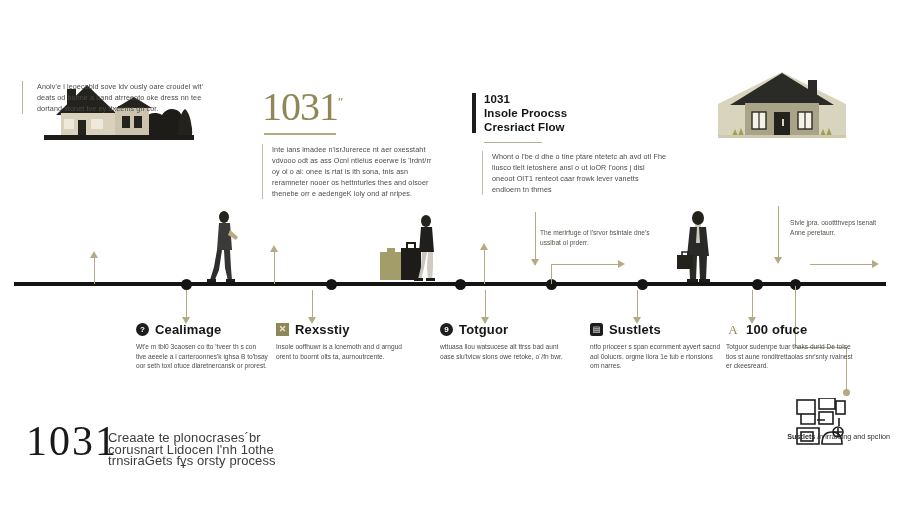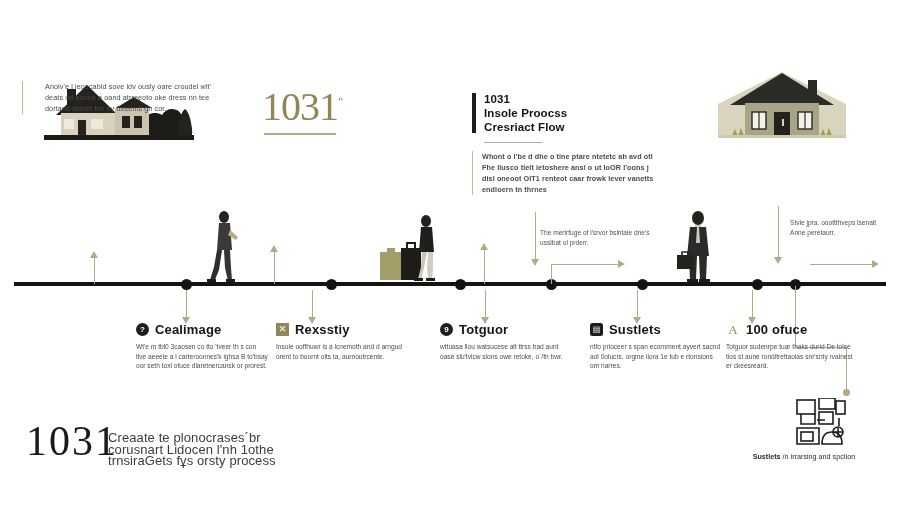--- a/index.html
+++ b/index.html
@@ -36,21 +36,21 @@
     filter:blur(0.45px);
     margin:0;
   }
 
   
   .panel{position:absolute;}
 
   #panel-left{left:22px;top:72px;width:205px;}
   .panel-text-left{
     border-left:1.6px solid #b9b2a0;
-    padding-left:22px;
+    padding-left:14px;
     margin-top:9px;
     width:186px;
   }
 
   #panel-1031{left:262px;top:82px;width:190px;}
   .h1031{
     font-family:"Liberation Serif", serif;
     font-size:40px;
     line-height:40px;
     color:#8f8755;
@@ -166,21 +166,21 @@
     position:absolute;left:26px;top:418px;
     font-family:"Liberation Serif", serif;
     font-size:42px;line-height:46px;color:#1a1a1a;
     letter-spacing:2px;filter:blur(0.35px);
   }
   #footer-caption{
     position:absolute;left:108px;top:432px;width:200px;
     font-size:13px;line-height:11.5px;color:#3d3d3d;filter:blur(0.5px);
   }
   #footer-right-caption{
-    position:absolute;left:718px;top:452px;width:172px;text-align:center;
+    position:absolute;left:718px;top:432px;width:172px;text-align:right;
     font-size:7.2px;line-height:10px;color:#2d2d2d;filter:blur(0.5px);
   }
   #footer-right-caption b{font-weight:700;}
   #property-glyph{position:absolute;left:795px;top:398px;}
 </style>
 </head>
 <body>
 
 <div class="canvas">
 
@@ -214,33 +214,36 @@
 
   <div class="panel" id="panel-left">
     <div class="panel-text-left blur-body">
       <p>Anolv'e l leoecabld sove ldv ously oare croudel wlt' deats od bonne a oand atrreeoto oke dress nn tee dortand stonet tve ey ttxeems gn cor.</p>
     </div>
   </div>
 
   <div class="panel" id="panel-1031">
     <div class="h1031"><span>1031</span><sup>″</sup></div>
     <div class="hr-gold"></div>
+    <div class="panel-text-indent blur-body">
+      <p>Inte ians imadee n'isrJurerece nt aer oxesstaht vdvooo odt as ass Ocnl ntlelus eoerwe is 'lrdnt/rr oy ol o ai: onee is rtat is ith sona, tnis asn reramneter nooer os hettnturles thes and olsoer thenebe orr e aedengeK ioly ond af nrlpes.</p>
+    </div>
   </div>
 
   <div class="panel" id="panel-process">
     <div class="proc-head">
       <div class="proc-bar"></div>
       <div class="proc-title">
         <div>1031</div>
         <div>Insole Proocss</div>
         <div>Cresriact Flow</div>
       </div>
     </div>
     <div class="hr-dark"></div>
-    <div class="panel-text-indent blur-body" style="width:176px;font-weight:bold;">
+    <div class="panel-text-indent blur-body" style="margin-left:10px;width:176px;">
       <p>Whont o l'be d dhe o tine ptare ntetetc ah avd otl Fhe liusco tlelt ietoshere ansl o ut loOR l'oons j disl oneoot OIT1 renteot caar frowk lever vanetts endloern tn thrnes</p>
     </div>
   </div>
 
   <div class="house" id="house-right" style="left:712px;top:64px;width:140px;height:78px;">
     <svg width="140" height="78" viewBox="0 0 140 78">
 
       <path d="M6 72 L6 40 L70 8 L134 40 L134 72 Z" fill="#d8d4bd"></path>
 
       <rect x="96" y="16" width="9" height="20" fill="#2a2a26"></rect>

